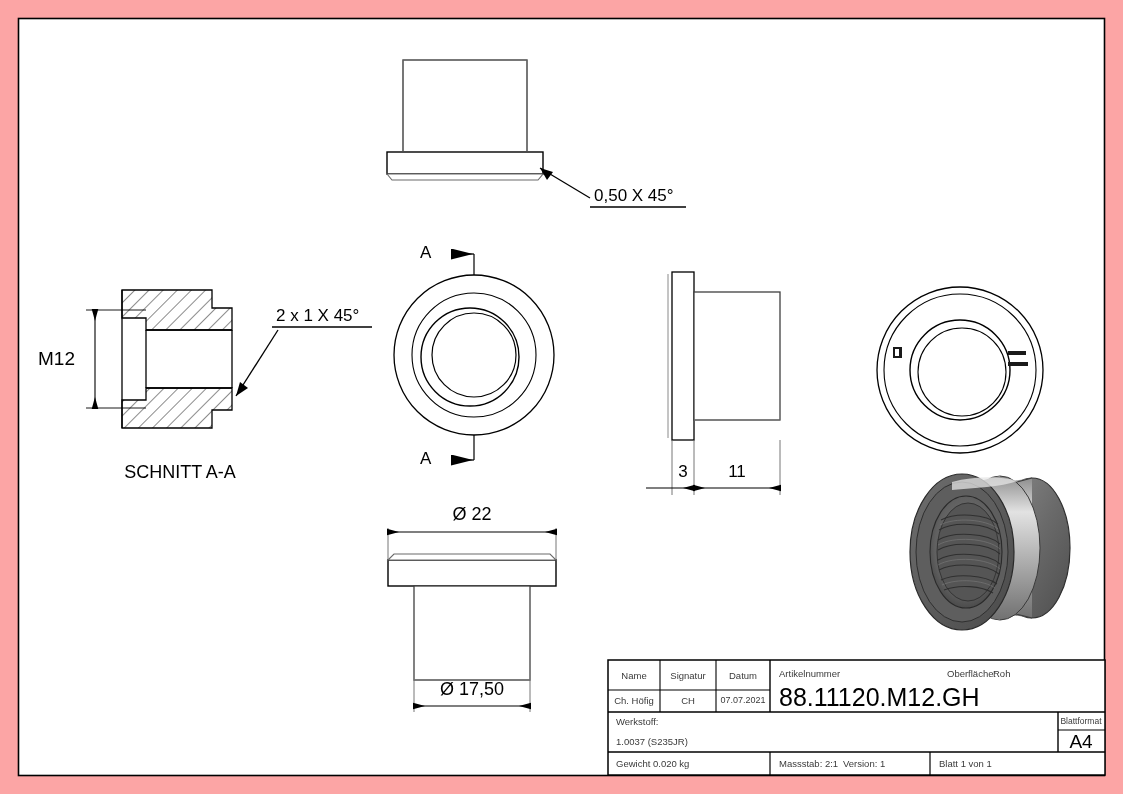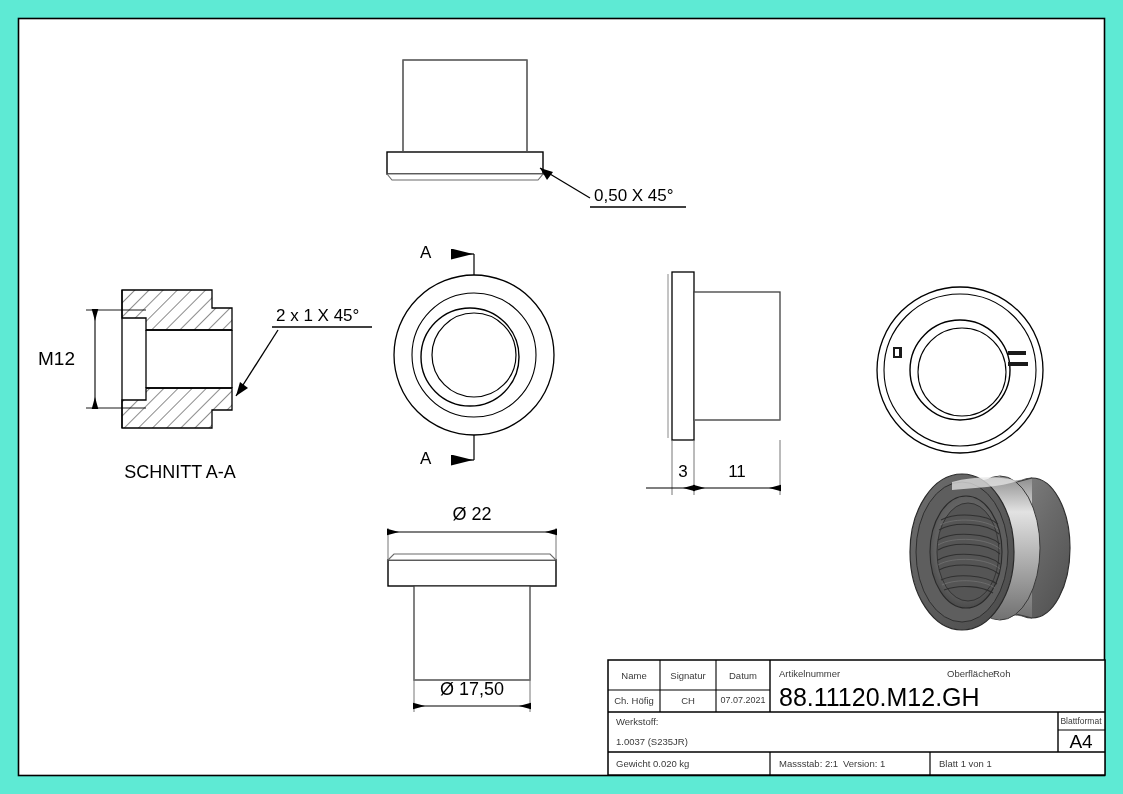--- a/index.html
+++ b/index.html
@@ -9,21 +9,21 @@
     background: #ffffff;
   }
   body {
     font-family: "Liberation Sans", sans-serif;
     color: #1a1a1a;
   }
   #sheet {
     position: relative;
     width: 1123px;
     height: 794px;
-    background: #5eead4;
+    background: #fca5a5;
     overflow: hidden;
   }
   #sheet svg {
     position: absolute;
     top: 0;
     left: 0;
   }
   .dwg-text {
     font-family: "Liberation Sans", sans-serif;
     fill: #000000;

